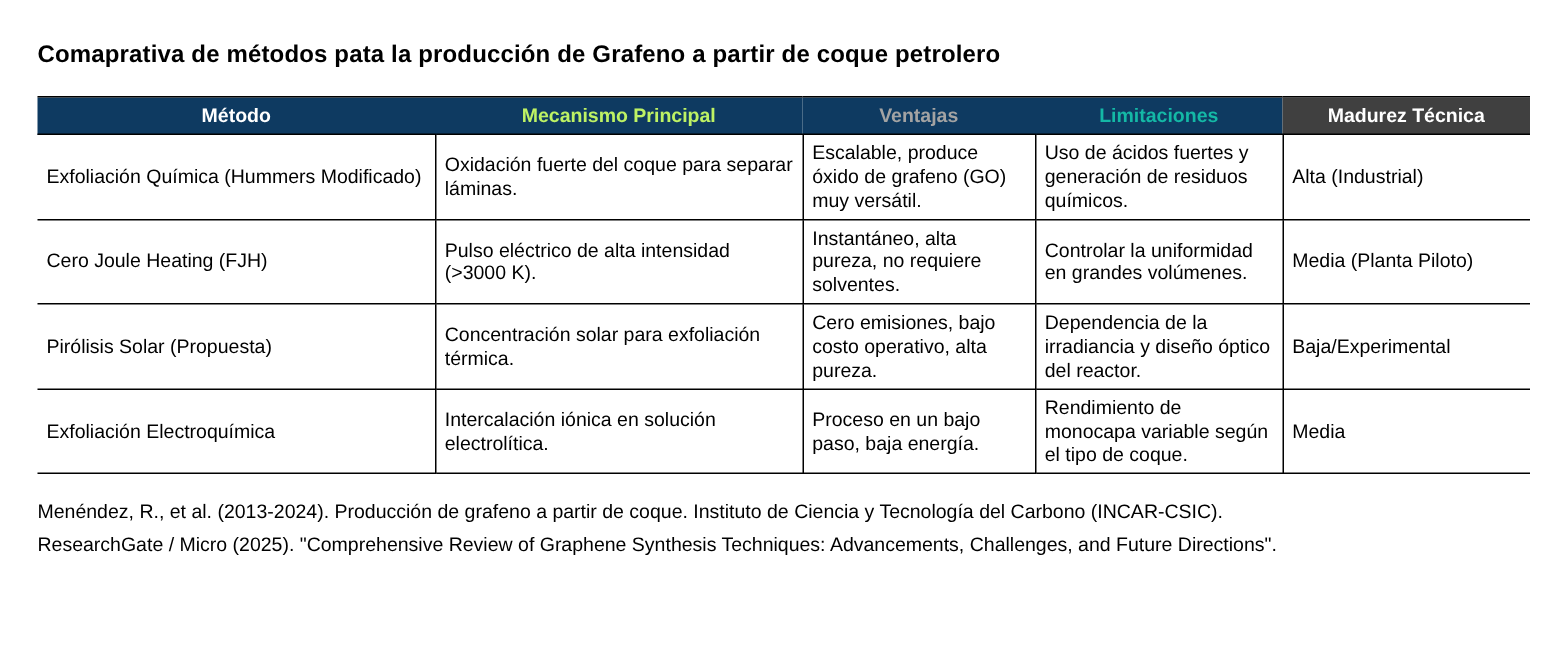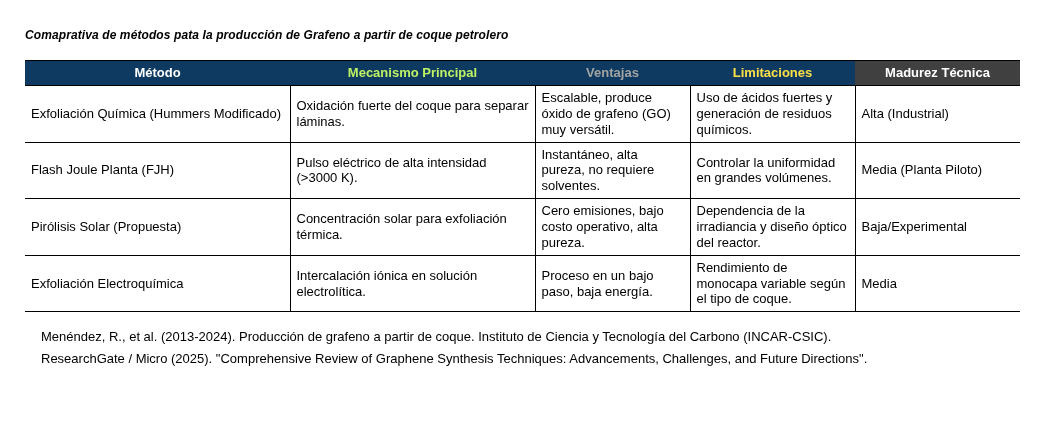--- a/index.html
+++ b/index.html
@@ -11,25 +11,24 @@
   }
   .page {
     width: 1040px;
     height: 430px;
     box-sizing: border-box;
     padding: 20px 20px 0 25px;
     background: #ffffff;
     overflow: hidden;
   }
   .doc-title {
-    font-size: 12px;
+    font-size: 16px;
     font-weight: bold;
     margin: 8px 0 18px 0;
     letter-spacing: 0.1px;
-    font-style: italic;
   }
   table.compare {
     border-collapse: collapse;
     table-layout: fixed;
     width: 995px;
     font-size: 13px;
     line-height: 1.22;
   }
   table.compare thead th {
     color: #ffffff;
@@ -56,21 +55,21 @@
   .references {
     margin-top: 18px;
     font-size: 13px;
   }
   .references .ref-heading {
     font-weight: bold;
     margin: 0 0 10px 0;
     font-size: 13px;
   }
   .references p.ref-item {
-    margin: 0 0 9px 16px;
+    margin: 0 0 9px 0;
     line-height: 1.0;
   }
 </style>
 </head>
 <body>
 
 <div class="page">
 
   <h1 class="doc-title">Comaprativa de métodos pata la producción de Grafeno a partir de coque petrolero</h1>
 
@@ -80,34 +79,34 @@
       <col style="width:245px">
       <col style="width:155px">
       <col style="width:165px">
       <col style="width:165px">
     </colgroup>
     <thead>
       <tr>
         <th style="background: rgb(14, 58, 97); color: rgb(255, 255, 255); margin-left: 32px;">Método</th>
         <th style="background: rgb(14, 58, 97); color: #bef264;">Mecanismo Principal</th>
         <th style="background: rgb(14, 58, 97); color: #a3a3a3;">Ventajas</th>
-        <th style="background: rgb(14, 58, 97); color: #fde047;">Limitaciones</th>
+        <th style="background: rgb(14, 58, 97); color: #14b8a6;">Limitaciones</th>
         <th style="background: #404040; color: rgb(255, 255, 255);">Madurez Técnica</th>
       </tr>
     </thead>
     <tbody>
       <tr>
         <td>Exfoliación Química (Hummers Modificado)</td>
         <td>Oxidación fuerte del coque para separar láminas.</td>
         <td>Escalable, produce óxido de grafeno (GO) muy versátil.</td>
         <td>Uso de ácidos fuertes y generación de residuos químicos.</td>
         <td>Alta (Industrial)</td>
       </tr>
       <tr>
-        <td>Flash Joule Planta (FJH)</td>
+        <td>Cero Joule Heating (FJH)</td>
         <td>Pulso eléctrico de alta intensidad (&gt;3000 K).</td>
         <td>Instantáneo, alta pureza, no requiere solventes.</td>
         <td>Controlar la uniformidad en grandes volúmenes.</td>
         <td>Media (Planta Piloto)</td>
       </tr>
       <tr>
         <td>Pirólisis Solar (Propuesta)</td>
         <td>Concentración solar para exfoliación térmica.</td>
         <td>Cero emisiones, bajo costo operativo, alta pureza.</td>
         <td>Dependencia de la irradiancia y diseño óptico del reactor.</td>

